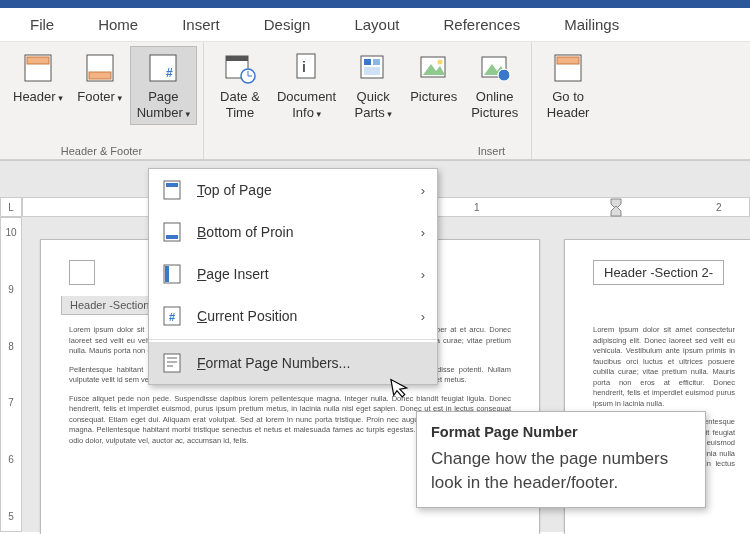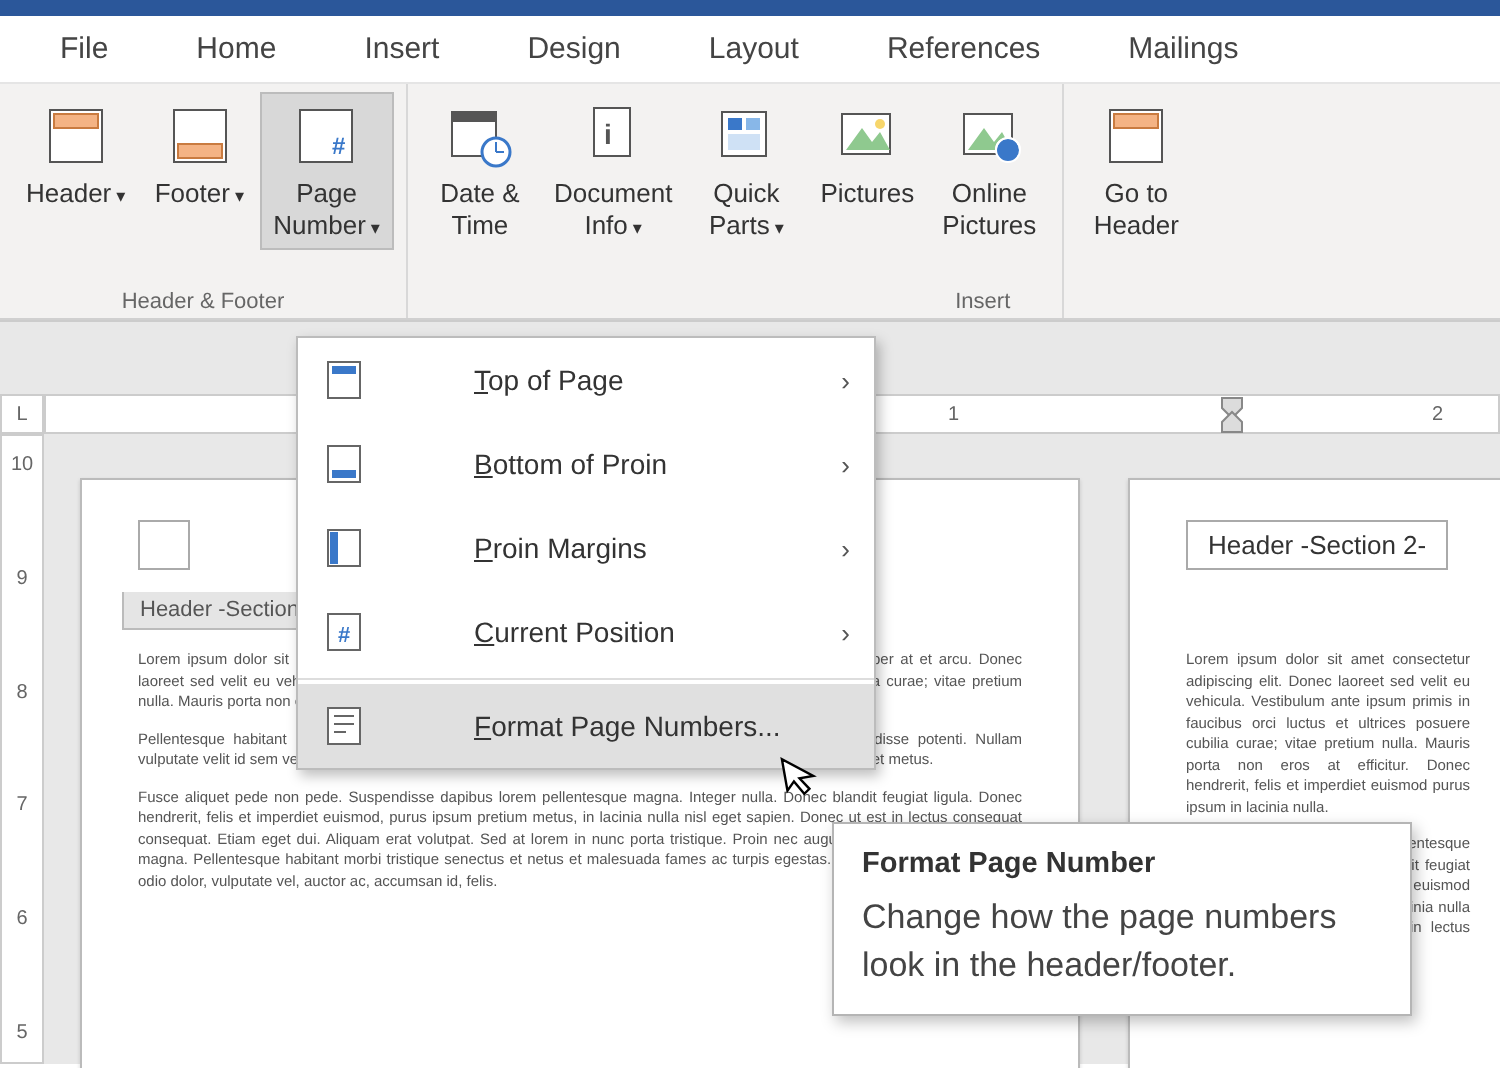--- a/index.html
+++ b/index.html
@@ -81,21 +81,21 @@
   .page .lorem { margin-top:40px; font-size:7.5px; color:#555; line-height:1.4; }
   .page .lorem p { margin-bottom:8px; text-align:justify; }
   
   .menu {
     position:absolute; left:148px; top:7px; width:290px;
     background:#fff; border:1px solid #bcbcbc;
     box-shadow:2px 3px 6px rgba(0,0,0,.25);
   }
   .menu-item {
     display:flex; align-items:center; padding:10px 12px;
-    font-size:14px; cursor:pointer; position:relative;gap:40px;
+    font-size:14px; cursor:pointer; position:relative;
   }
   .menu-item:hover, .menu-item.hover { background:#e0e0e0; }
   .menu-item .mic { width:22px; height:22px; margin-right:14px; display:flex; align-items:center; justify-content:center; }
   .menu-item .arrow { margin-left:auto; font-size:13px; color:#555; }
   .menu hr { border:none; border-top:1px solid #ddd; margin:2px 0; }
   .underline-first::first-letter { text-decoration:underline; }
   
   .tooltip {
     position:absolute; left:390px; top:250px; width:290px;
     background:#fff; border:1px solid #b5b5b5;
@@ -321,21 +321,21 @@
       <span class="underline-first">Bottom of Proin</span>
       <span class="arrow">›</span>
     </div>
     <div class="menu-item">
       <span class="mic">
           <svg width="18" height="20">
             <rect x="1" y="1" width="16" height="18" fill="#fff" stroke="#666"></rect>
             <rect x="2" y="2" width="4" height="16" fill="#3a78c9"></rect>
           </svg>
         </span>
-      <span class="underline-first">Proin Margins</span>
+      <span class="underline-first">Page Insert</span>
       <span class="arrow">›</span>
     </div>
     <div class="menu-item">
       <span class="mic">
           <svg width="18" height="20">
             <rect x="1" y="1" width="16" height="18" fill="#fff" stroke="#666"></rect>
             <text x="6" y="15" font-size="11" fill="#3a78c9" font-weight="bold">#</text>
           </svg>
         </span>
       <span class="underline-first">Current Position</span>

